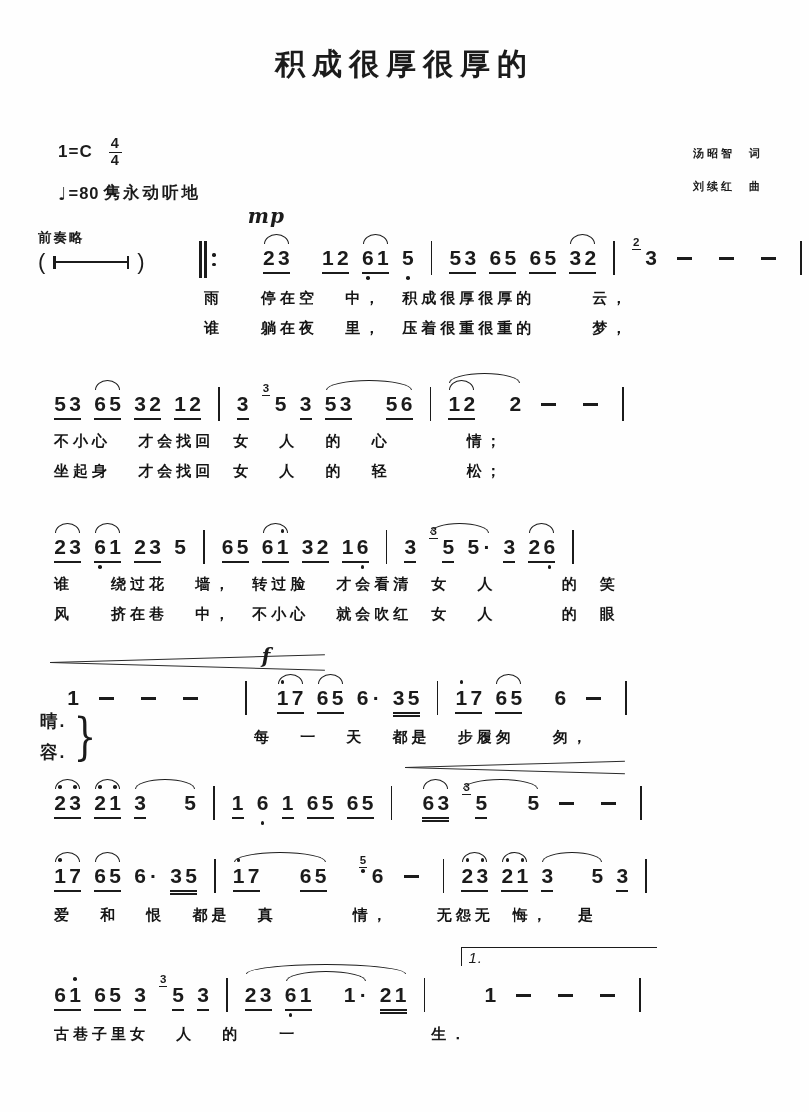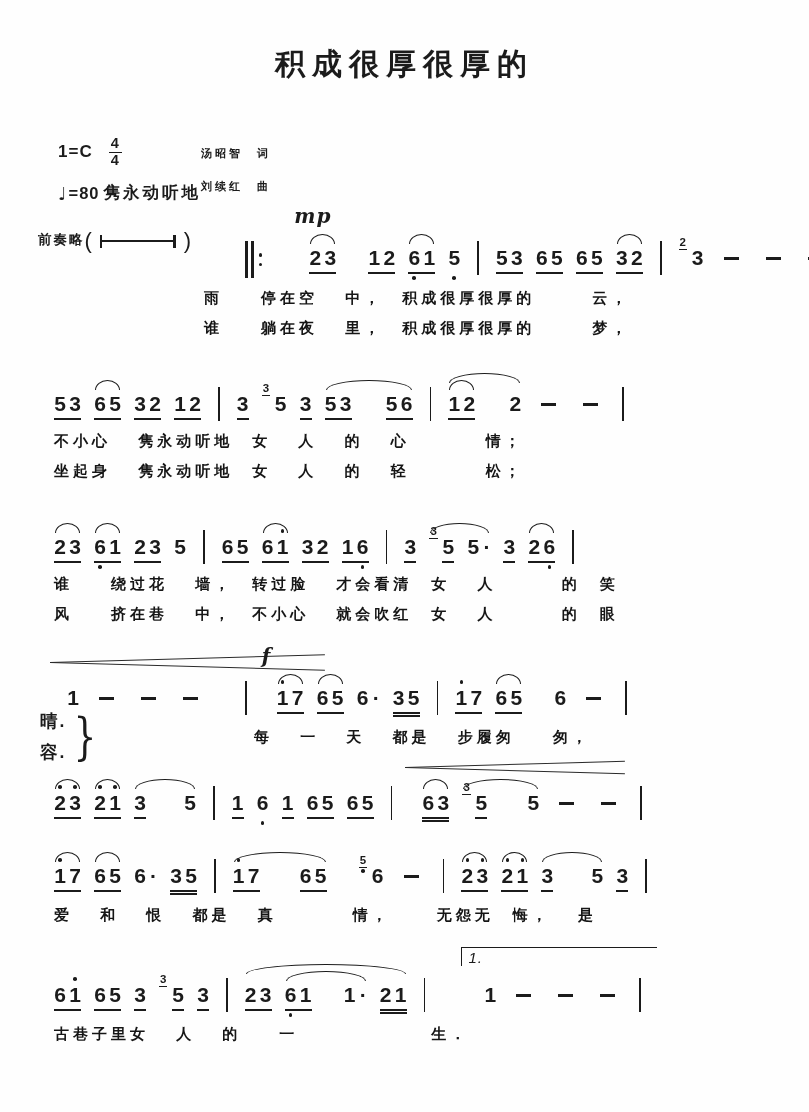--- a/index.html
+++ b/index.html
@@ -2,21 +2,21 @@
 <html><head>
 <meta charset="utf-8">
 <style>
   html,body{margin:0;padding:0;}
   body{width:809px;height:1112px;background:#fefefe;color:#1b1b1b;overflow:hidden;
        font-family:"Liberation Sans",sans-serif;}
   .sheet{position:relative;width:809px;height:1112px;background:#fefefe;}
 
   
   .title{ text-align:center;margin:0;padding-top:44px;font-size:30px;font-weight:700;letter-spacing:7px;}
-  .meta{display:flex;align-items:flex-start;margin-top:52px;padding:0 46px 0 58px;}
+  .meta{display:flex;justify-content:space-between;align-items:flex-start;margin-top:52px;padding:0 46px 0 58px;}
   .meta-left .krow{display:flex;align-items:center;font-size:17px;font-weight:700;letter-spacing:1px;}
   .meter{display:inline-flex;flex-direction:column;align-items:center;margin-left:16px;font-size:14.5px;line-height:13px;font-weight:700;}
   .mtop{border-bottom:1.7px solid #1b1b1b;padding:0 2px 1.5px;}
   .mbot{padding-top:1.5px;}
   .trow{margin-top:15px;font-size:16.5px;font-weight:700;letter-spacing:1px;display:flex;align-items:center;}
   .tsym{font-family:"DejaVu Sans",sans-serif;font-size:18px;margin-right:1px;}
   .texp{margin-left:4px;letter-spacing:3px;}
   .meta-right{text-align:right;font-size:11px;font-weight:700;letter-spacing:3px;line-height:33px;}
 
   
@@ -50,21 +50,21 @@
   .rd{display:block;width:3.4px;height:3.4px;border-radius:50%;background:#1b1b1b;}
   .anch{position:relative;width:0;flex:none;}
   .dyntx{position:absolute;left:-2px;top:-42px;font:italic 700 20px "DejaVu Serif",serif;letter-spacing:1px;}
   .hp{position:absolute;left:-4px;top:-31px;height:13px;display:block;}
   .hpt,.hpb{position:absolute;left:0;top:50%;width:100%;border-top:1.4px solid #2a2a2a;transform-origin:left center;display:block;}
   .hpt{transform:rotate(-1.6deg);}
   .hpb{transform:rotate(1.6deg);}
   .volta{position:absolute;left:-10px;top:-36px;width:195px;height:18px;border-top:1.8px solid #1b1b1b;border-left:1.8px solid #1b1b1b;display:block;}
   .vlab{font-size:15px;font-weight:400;padding-left:6px;display:inline-block;margin-top:1px;letter-spacing:1px;}
 
-  .intro{display:inline-flex;flex-direction:row;align-items:center;margin:-17px 14px 4px -16px;flex:none;}
+  .intro{display:inline-flex;flex-direction:column;margin:-17px 14px 4px -16px;flex:none;}
   .ilab{font-size:13.5px;font-weight:700;letter-spacing:2px;margin-bottom:3px;}
   .irow{display:inline-flex;align-items:center;column-gap:8px;}
   .par{font-size:22px;line-height:24px;font-weight:400;}
   .isym{display:inline-flex;align-items:center;width:76px;}
   .itick{display:block;width:2.6px;height:13px;background:#1b1b1b;}
   .iline{display:block;flex:1;height:2.8px;background:#1b1b1b;}
 
   .lyr{font-size:15px;font-weight:700;letter-spacing:4px;white-space:pre;margin-top:11px;color:#151515;}
   .line1 .lyr{margin-left:150px;}
   .line4 .lyr{margin-left:200px;}
@@ -225,21 +225,21 @@
                 <span class="nt">3</span>
               </span>
             </span>
           </span>
           <i class="dash"></i>
           <i class="dash"></i>
           <i class="dash"></i>
           <i class="bl"></i>
         </div>
         <div class="lyr">雨　　停在空　 中，　积成很厚很厚的　　　云，</div>
-        <div class="lyr">谁　　躺在夜　 里，　积成很厚很厚的　　　梦，</div>
+        <div class="lyr">谁　　躺在夜　 里，　压着很重很重的　　　梦，</div>
       </div>
       <div class="line line2">
         <div class="nrl">
           <span class="grp">
             <span class="stk">
               <span class="nrow">
                 <span class="nt">5</span>
                 <span class="nt">3</span>
               </span>
               <i class="ul"></i>
@@ -343,22 +343,22 @@
                 <span class="nrow">
                   <span class="nt">2</span>
                 </span>
               </span>
             </span>
           </span>
           <i class="dash"></i>
           <i class="dash"></i>
           <i class="bl"></i>
         </div>
-        <div class="lyr">不小心　 隽永动听地　女　 人　 的　 心　　　　情；</div>
-        <div class="lyr">坐起身　 隽永动听地　女　 人　 的　 轻　　　　松；</div>
+        <div class="lyr">不小心　 才会找回　女　 人　 的　 心　　　　情；</div>
+        <div class="lyr">坐起身　 才会找回　女　 人　 的　 轻　　　　松；</div>
       </div>
       <div class="line line3">
         <div class="nrl">
           <span class="sspan">
             <i class="arc" style="top: -12px;"></i>
             <span class="grp">
               <span class="stk">
                 <span class="nrow">
                   <span class="nt">2</span>
                   <span class="nt">3</span>

